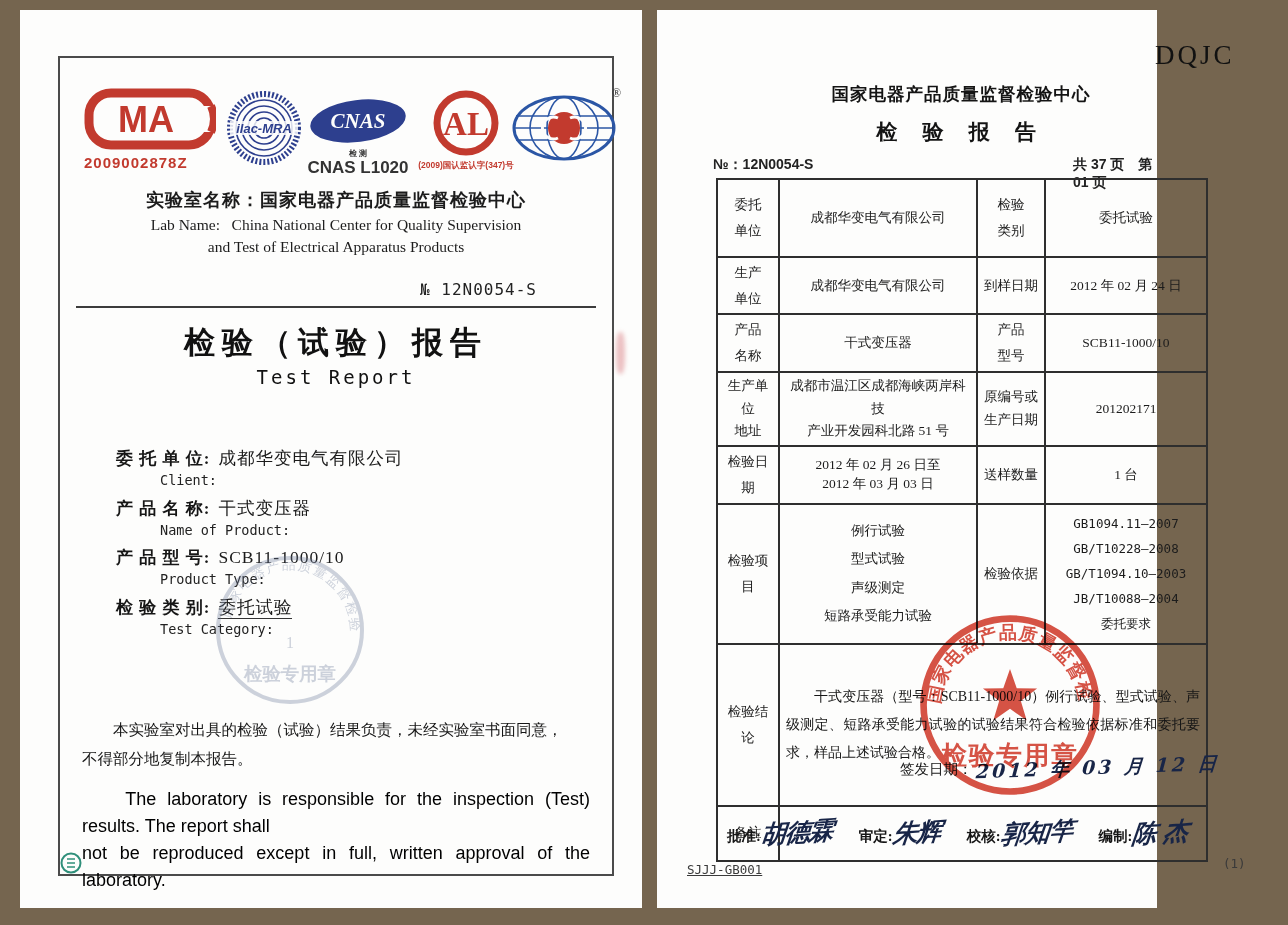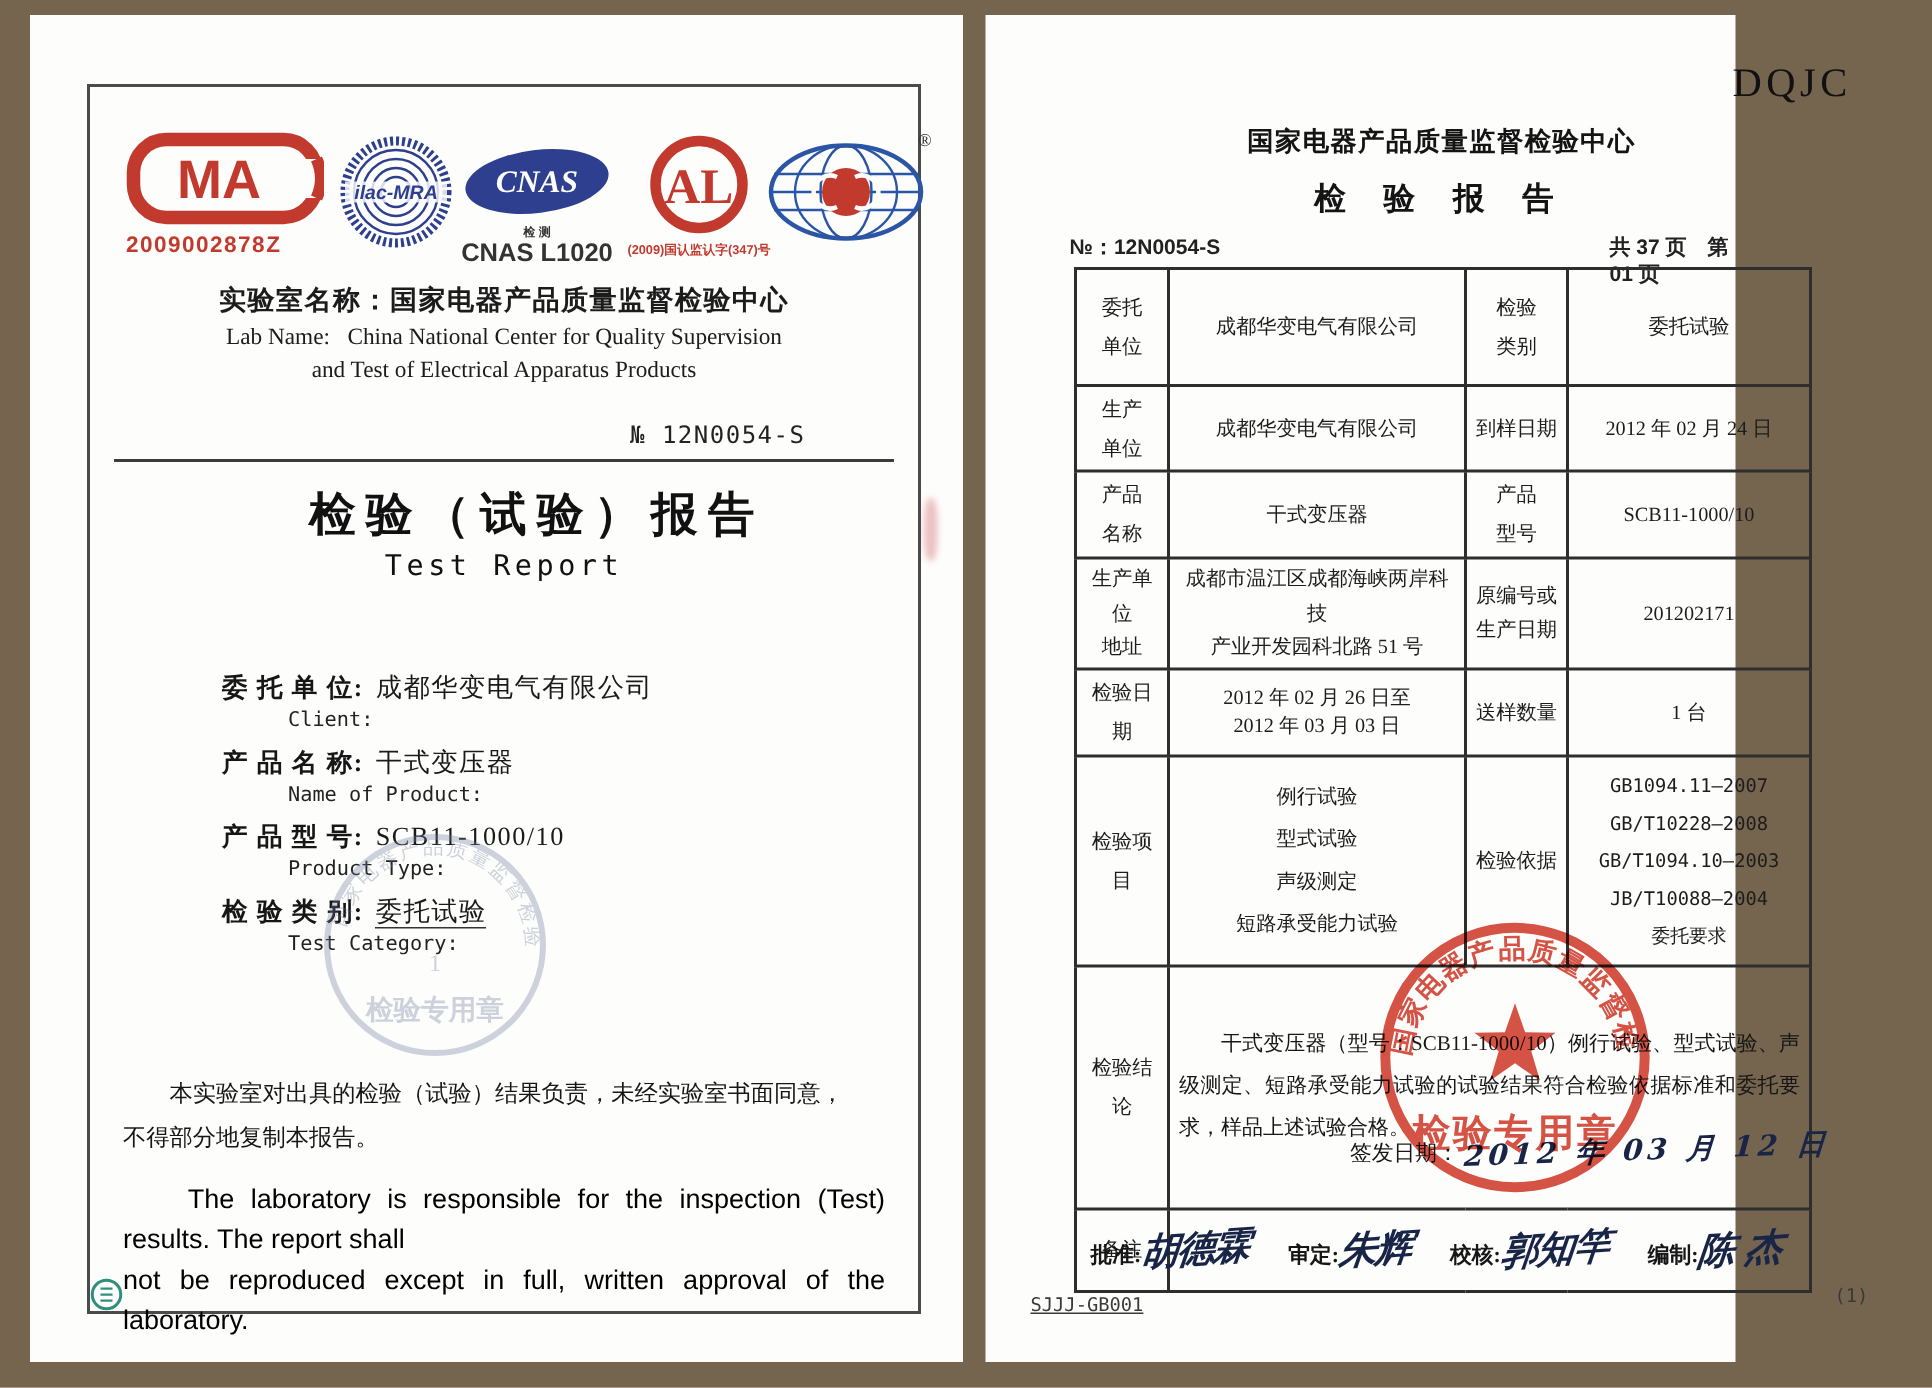--- a/index.html
+++ b/index.html
@@ -116,24 +116,24 @@
       <div class="abs labcn" style="left:0;top:130px;width:100%;text-align:center;">实验室名称：国家电器产品质量监督检验中心</div>
       <div class="abs laben" style="left:0;top:158px;width:100%;text-align:center;">
         <span>Lab Name:</span>&nbsp;&nbsp;
         <span>China National Center for Quality Supervision</span>
       </div>
       <div class="abs laben" style="left:0;top:180px;width:100%;text-align:center;">and Test of Electrical Apparatus Products</div>
 
       <div class="abs repno" style="left:360px;top:222px;">№ 12N0054-S</div>
       <div class="abs rule" style="left:16px;top:248px;width:520px;"></div>
 
-      <div class="abs titlecn" style="left:0;top:264px;width:100%;text-align:center;padding-left:22px;">检验（试验）报告</div>
+      <div class="abs titlecn" style="left:0;top:264px;width:100%;text-align:center;">检验（试验）报告</div>
       <div class="abs titleen" style="left:0;top:308px;width:100%;text-align:center;">Test  Report</div>
 
-      <div class="abs" style="left:56px;top:388px;margin-left:32px;">
+      <div class="abs" style="left:56px;top:388px;">
         <div style="margin-bottom:8px;">
           <div class="fld"><span>委 托 单 位:</span><span class="fldval">成都华变电气有限公司</span></div>
           <div class="fldsub">Client:</div>
         </div>
         <div style="margin-bottom:8px;">
           <div class="fld"><span>产 品 名 称:</span><span class="fldval">干式变压器</span></div>
           <div class="fldsub">Name of Product:</div>
         </div>
         <div style="margin-bottom:8px;">
           <div class="fld"><span>产 品 型 号:</span><span class="fldval">SCB11-1000/10</span></div>

